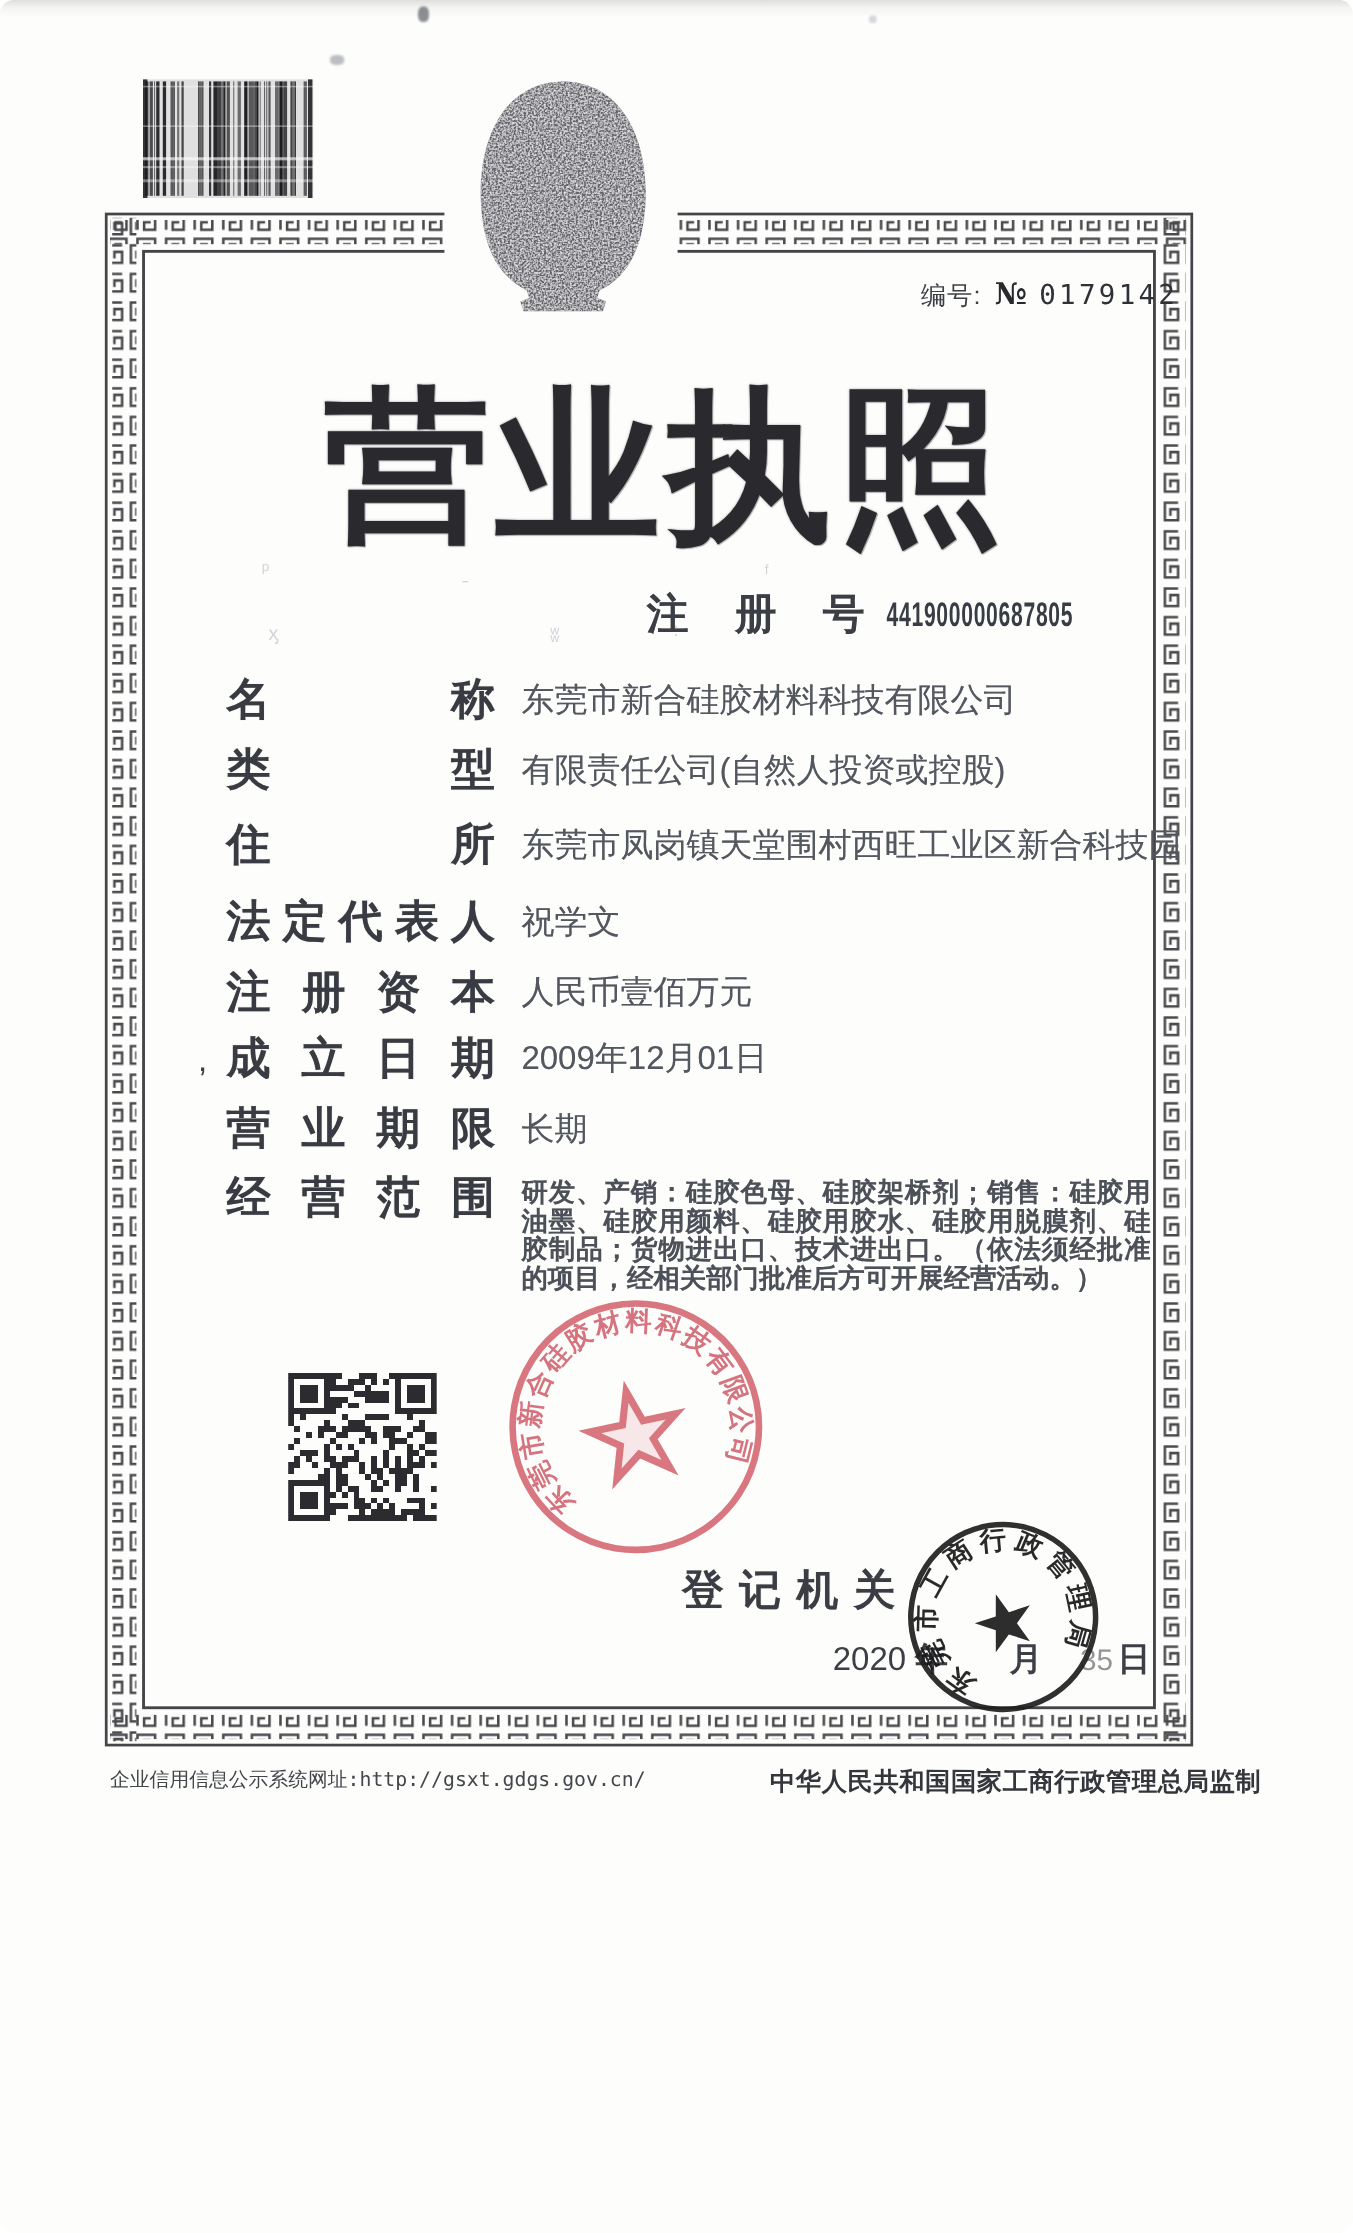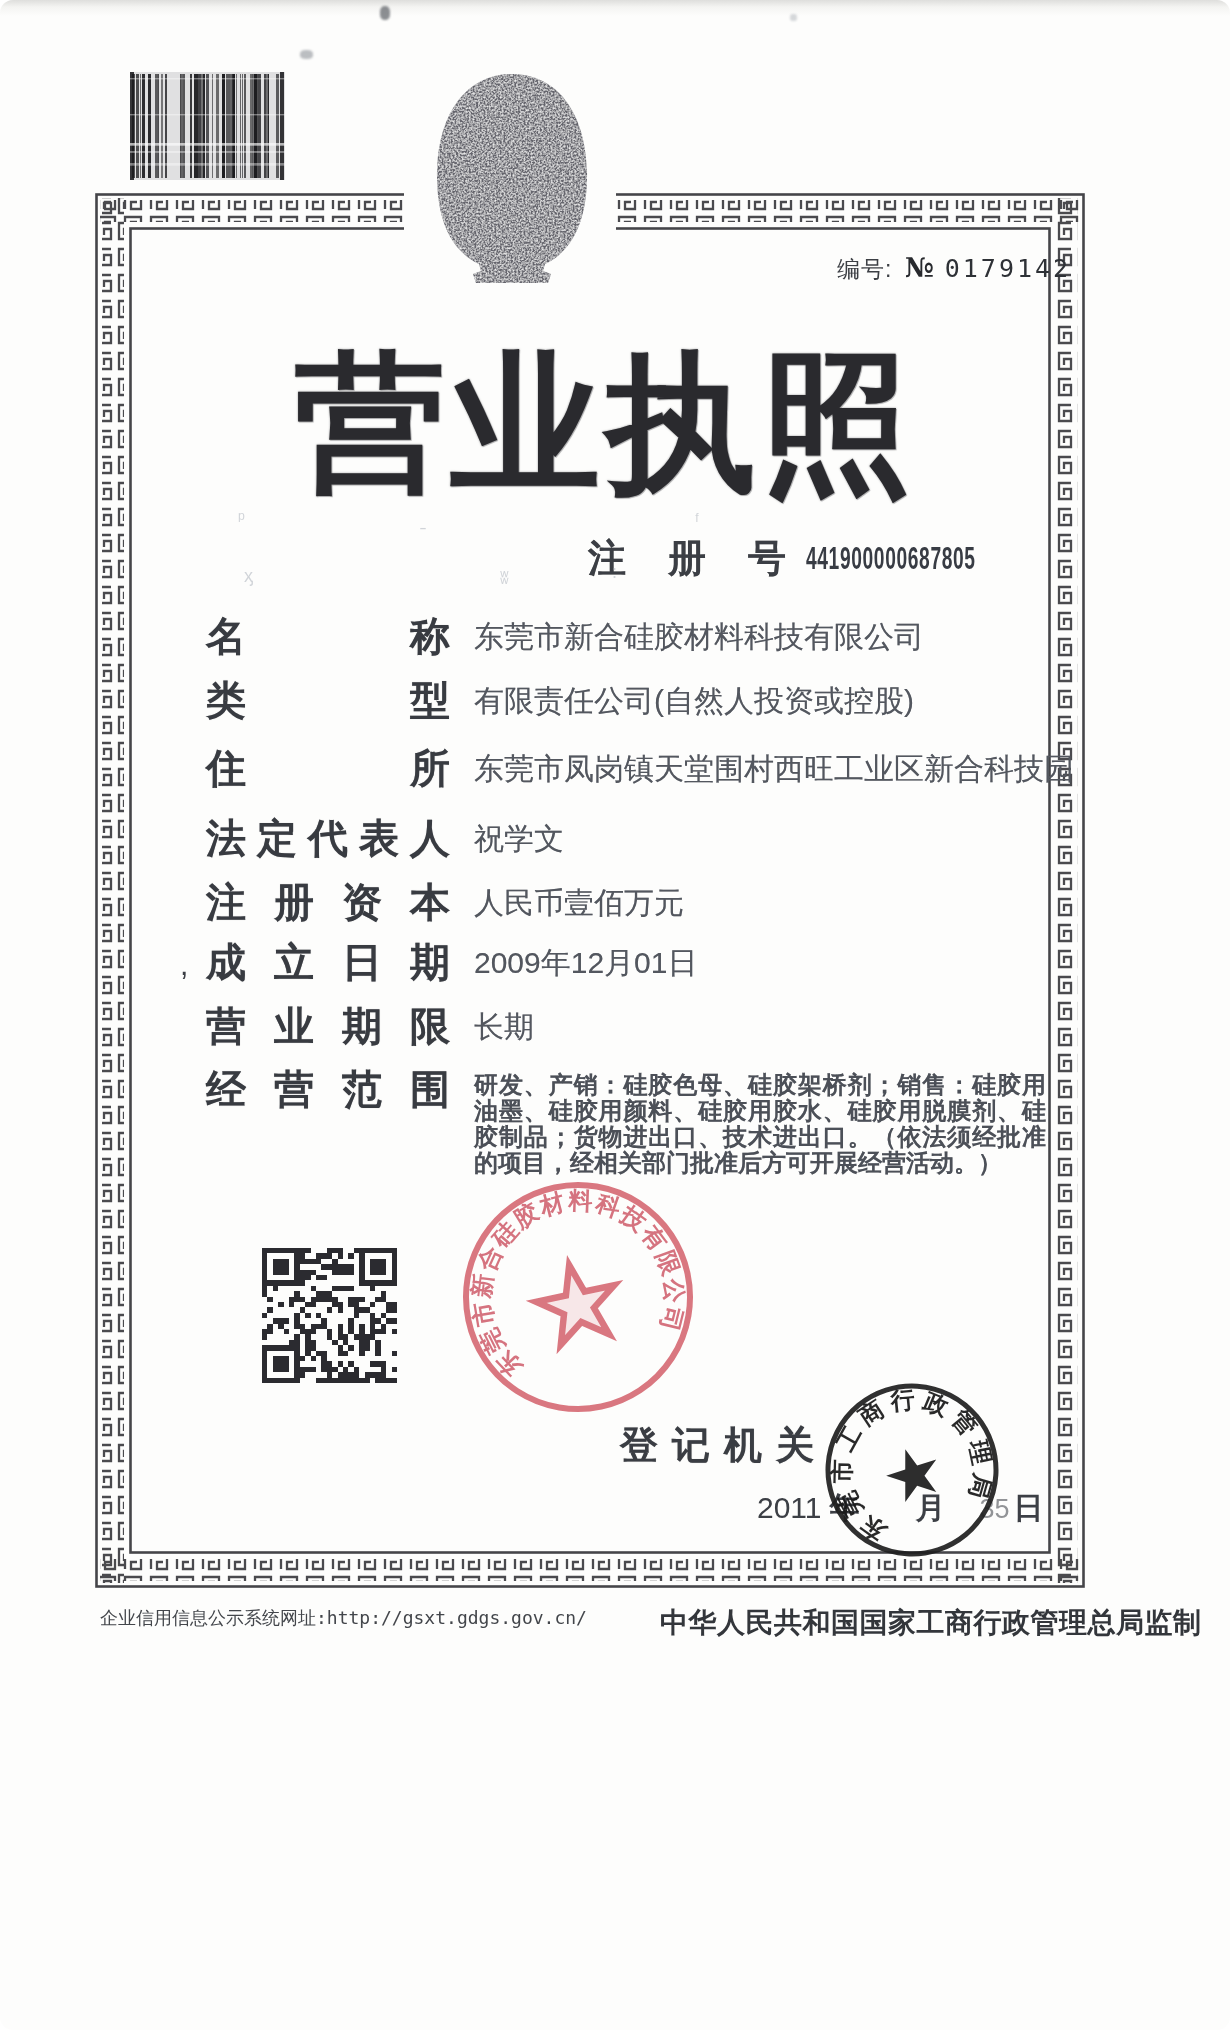--- a/index.html
+++ b/index.html
@@ -31,21 +31,21 @@
   .fvalue.scope{white-space:normal;width:572px;font-size:24px;line-height:26px;top:8px;text-align:justify;font-weight:600;color:#4c5058;}
   
   #registrar-line{left:610px;top:1420px;font-size:38px;font-weight:700;letter-spacing:14px;color:#3a3d43;text-shadow:0 0 .7px rgba(0,0,0,.4);margin-left:10px;}
   #date-line{left:757px;top:1488px;font-size:30px;color:#3c3f45;white-space:nowrap;}
   #date-line .yu{margin-left:8px;font-weight:600;}
   #date-line .mu{margin-left:56px;font-weight:600;}
   #date-line .dd{margin-left:34px;opacity:.55;font-size:27px;}
   #date-line .du{margin-left:4px;font-weight:600;}
   
   #footer-left{left:100px;top:1606px;font-family:"DejaVu Sans Mono",monospace;font-size:18px;color:#43464b;}
-  #footer-right{left:660px;top:1604px;font-size:28px;font-weight:700;color:#33363b;letter-spacing:.5px;}
+  #footer-right{left:700px;top:1604px;font-size:23px;font-weight:700;color:#33363b;letter-spacing:.5px;}
   
   .smudge{position:absolute;background:#9aa0a8;border-radius:40%;filter:blur(1px);}
   .ghost{position:absolute;color:#aeb4bd;opacity:.55;filter:blur(.6px);font-size:18px;}
   #comma-mark{left:180px;top:948px;font-size:30px;color:#3b3e44;}
   svg{display:block;}
 </style>
 </head>
 <body>
 
 <div id="page">
@@ -544,21 +544,21 @@
       <path id="sealArc" d="M57.6,181.6 A88,88 0 1 1 192.4,181.6" fill="none"></path>
       <text font-size="24" font-weight="700" fill="#d0606e" letter-spacing="2" font-family="Liberation Sans, sans-serif">
         <textPath href="#sealArc" startOffset="0">东莞市新合硅胶材料科技有限公司</textPath>
       </text>
     </g>
   </svg>
 
   <div class="abs" id="registrar-line">登记机关</div>
 
   <div class="abs" id="date-line">
-    <span>2011</span><span class="yu">年</span><span class="mu">月</span><span class="dd">35</span><span class="du">日</span>
+    <span>2020</span><span class="yu">年</span><span class="mu">月</span><span class="dd">35</span><span class="du">日</span>
   </div>
 
   <svg class="abs" style="left:820px;top:1378px;" width="184" height="184" viewBox="0 0 184 184" opacity="0.92">
     <g transform="rotate(-18 92 92)">
       <circle cx="92" cy="92" r="84" fill="none" stroke="#1f1f1f" stroke-width="5"></circle>
       <path transform="translate(92,98) scale(0.66)" d="M0,-42 L9.5,-13 L39.9,-13 L15.3,5 L24.7,34 L0,16.1 L-24.7,34 L-15.3,5 L-39.9,-13 L-9.5,-13 Z" fill="#1c1c1c"></path>
       <path id="regArc" d="M52.2,139.5 A62,62 0 1 1 131.9,139.5" fill="none"></path>
       <text font-size="24" font-weight="700" fill="#181818" letter-spacing="6" font-family="Liberation Sans, sans-serif">
         <textPath href="#regArc" startOffset="0">东莞市工商行政管理局</textPath>
       </text>

